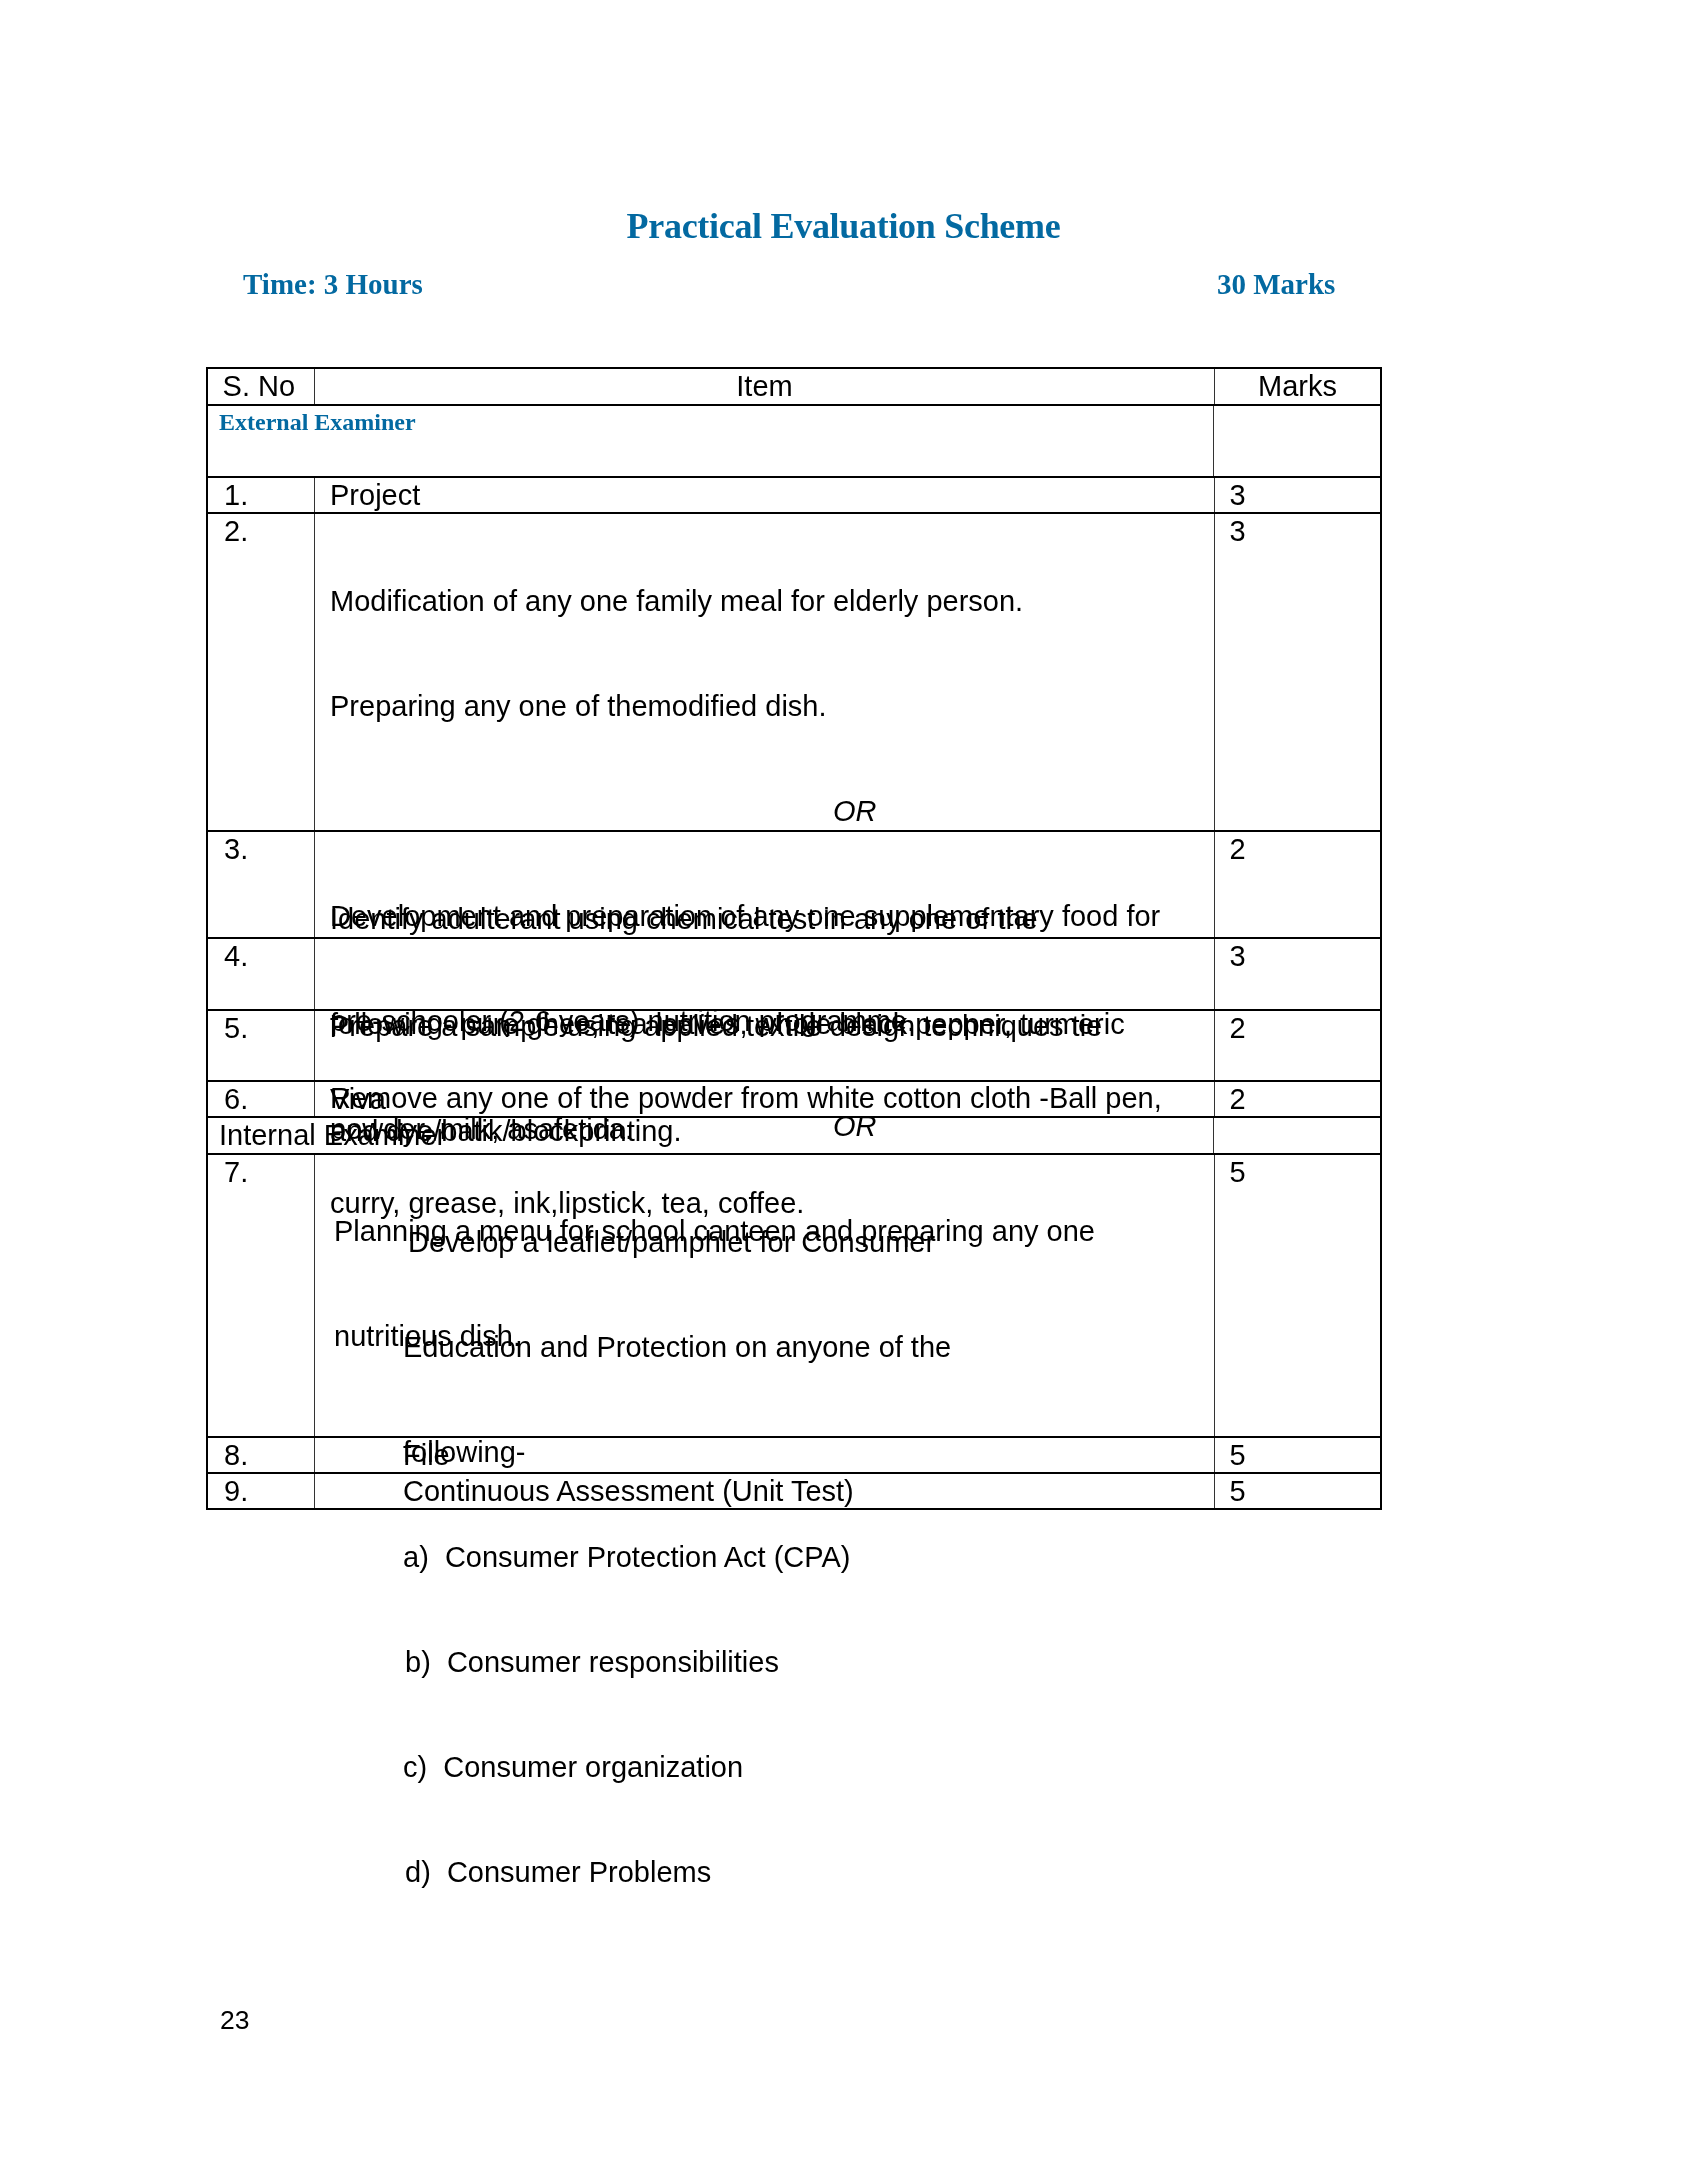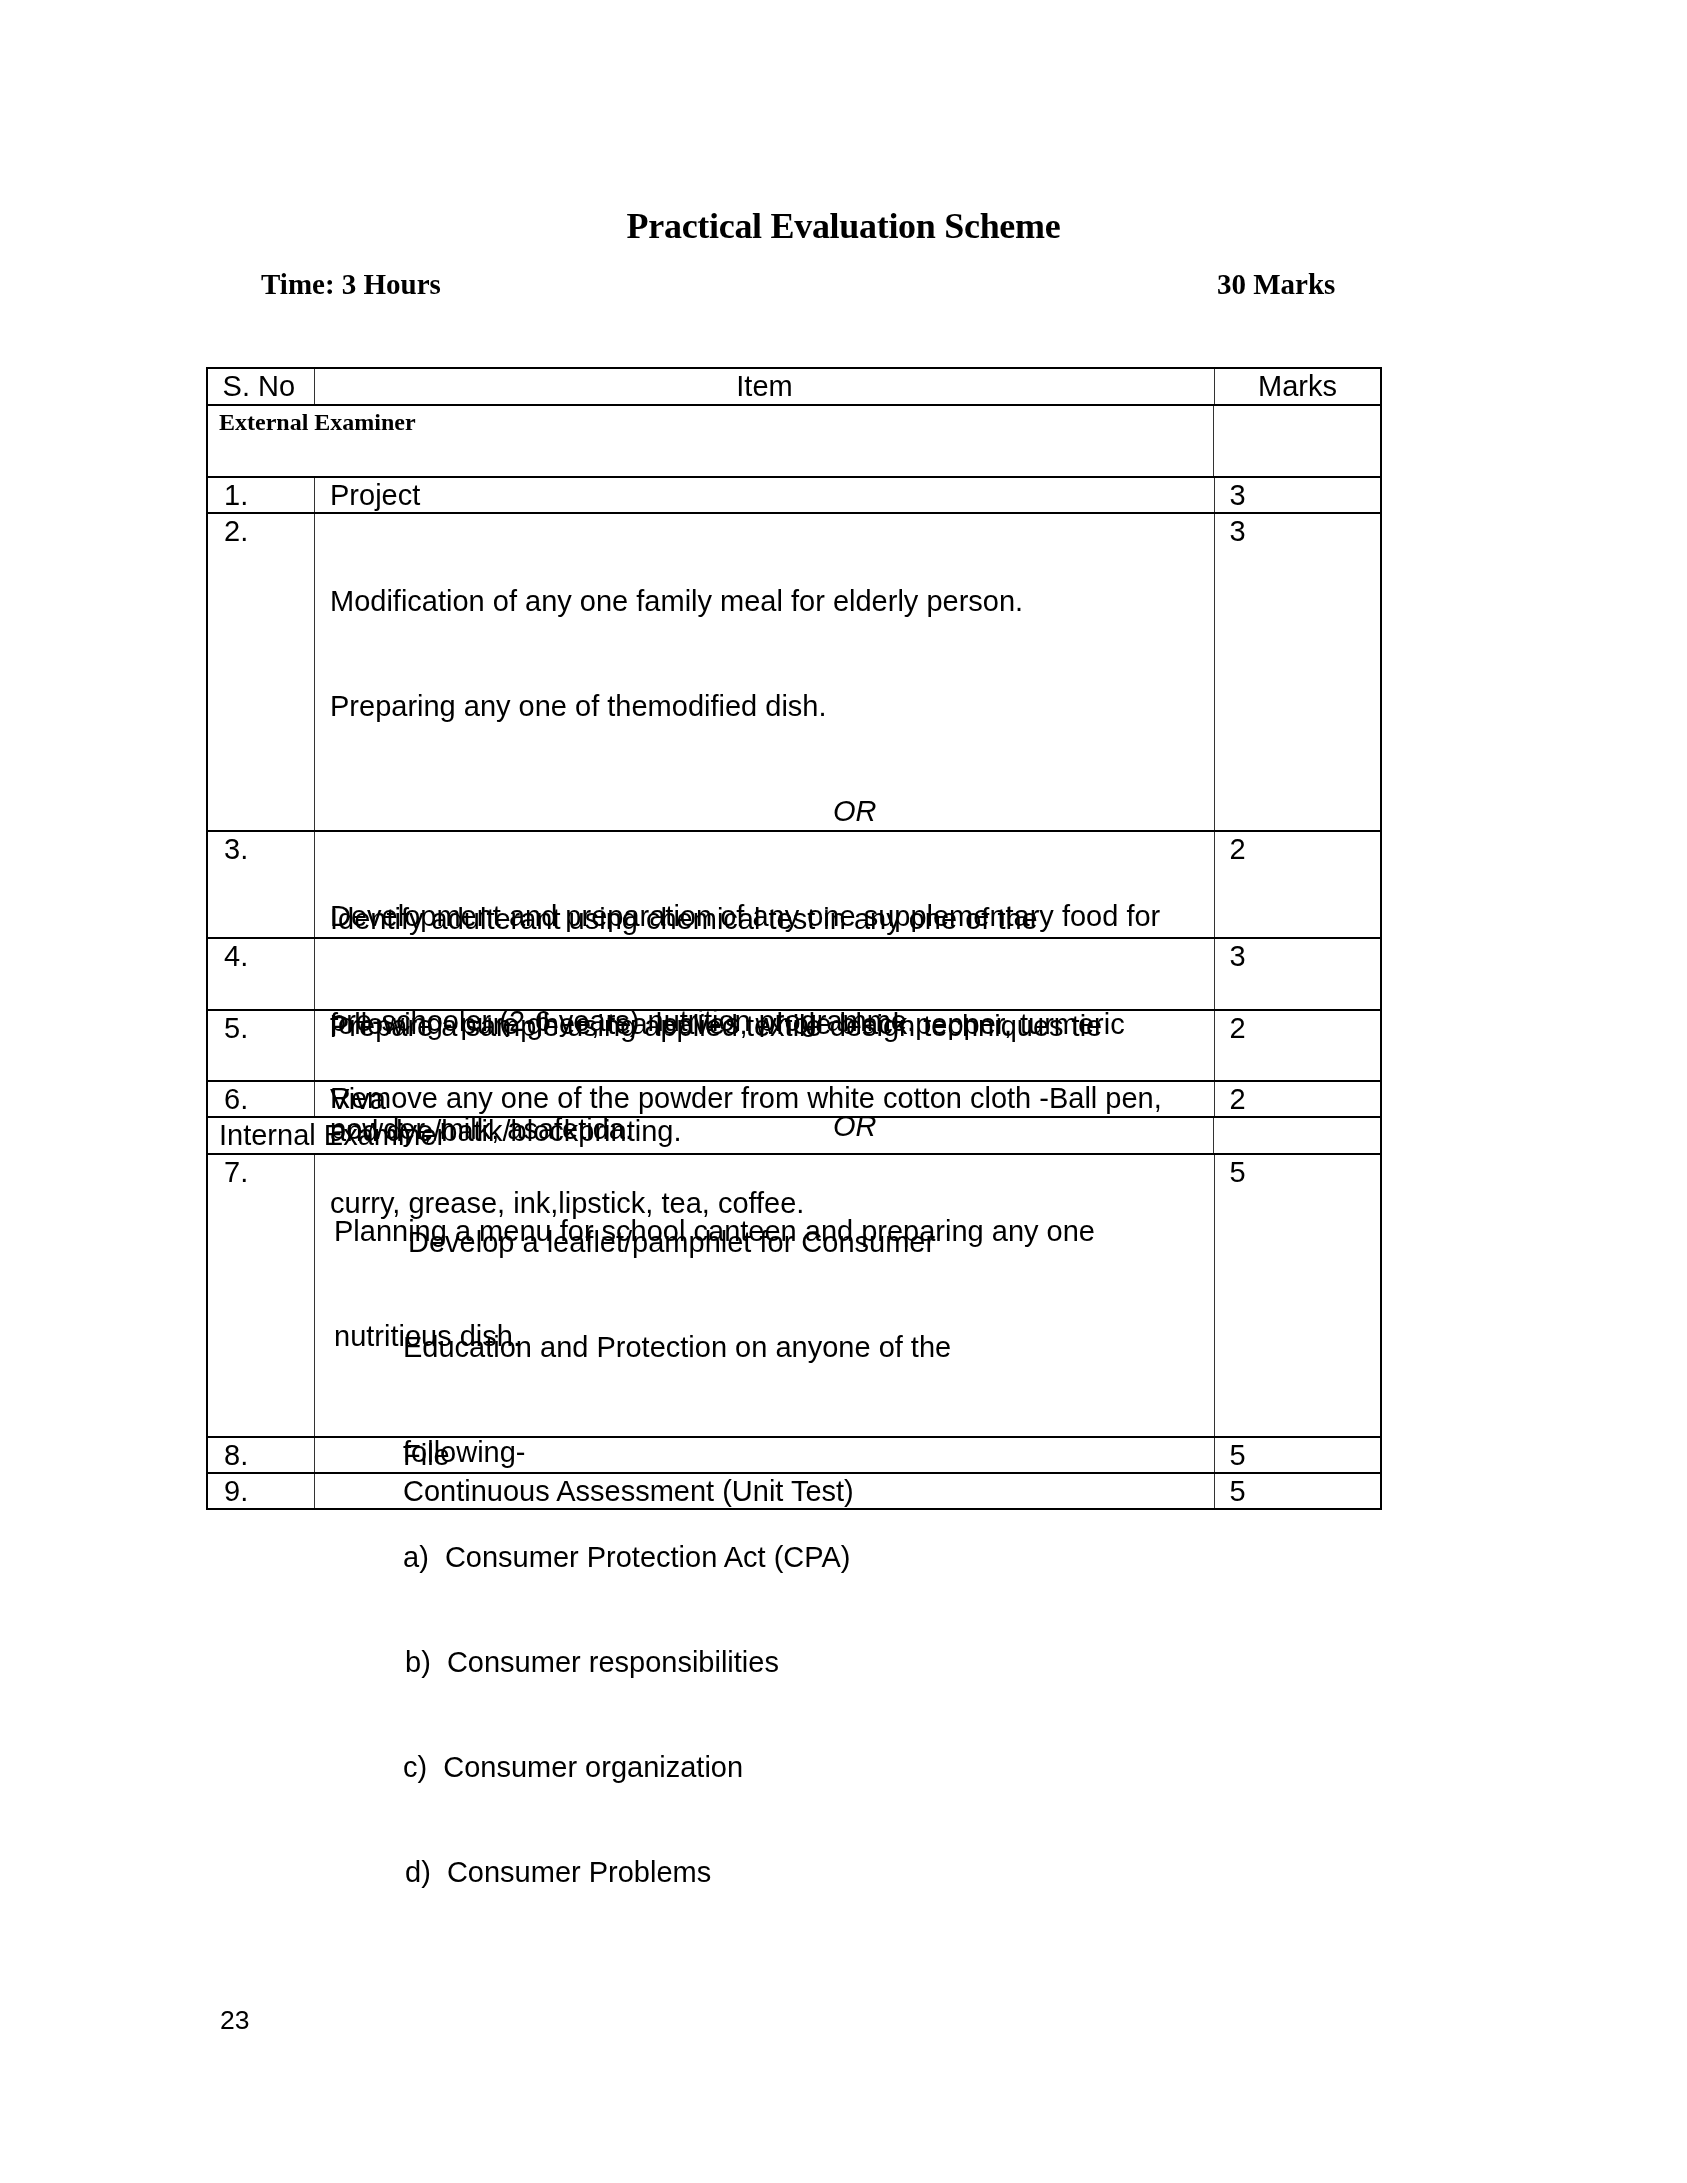--- a/index.html
+++ b/index.html
@@ -1,20 +1,20 @@
 <!DOCTYPE html>
 <html style="font-size:10.6px"><head>
 <meta charset="utf-8">
 <style>
   html, body { margin: 0; padding: 0; background: #ffffff; }
   body { width: 1687px; height: 2183px; position: relative; overflow: hidden; color: #000; }
-  .serif-bold { font-family: "Liberation Serif", "DejaVu Serif", serif; font-weight: bold; color: #000000; }
+  .serif-bold { font-family: "Liberation Serif", "DejaVu Serif", serif; font-weight: bold; color: #0369a1; }
   .sans { font-family: "Liberation Sans", "DejaVu Sans", sans-serif; }
   #title { position: absolute; left: 0; width: 1687px; top: 206px; text-align: center; font-size: 36px; line-height: 40px; letter-spacing: -0.3px; }
-  #time { position: absolute; left: 261px; top: 268px; font-size: 29px; line-height: 33px; }
+  #time { position: absolute; left: 243px; top: 268px; font-size: 29px; line-height: 33px; }
   #total { position: absolute; left: 1217px; top: 268px; font-size: 29px; line-height: 33px; }
   #sheet { position: absolute; left: 206px; top: 367px; width: 1172px; border: 2px solid #000; box-sizing: content-box; }
   .row { position: relative; border-top: 2px solid #000; display: flex; }
   .row:first-child { border-top: none; border-radius: 15px; }
   .cell { position: relative; box-sizing: border-box; font-size: 29px; line-height: 35px; white-space: pre; }
   .c-sno { width: 107px; border-right: 1.3px solid #333; padding-left: 16px; }
   .c-item { width: 900px; border-right: 1.3px solid #333; padding-left: 15px; }
   .c-marks { width: 165px; padding-left: 14.6px; }
   .c-span { width: 1006px; border-right: 1.3px solid #333; padding-left: 11px; }
   .hdr .c-sno { padding-left: 14.6px; }

